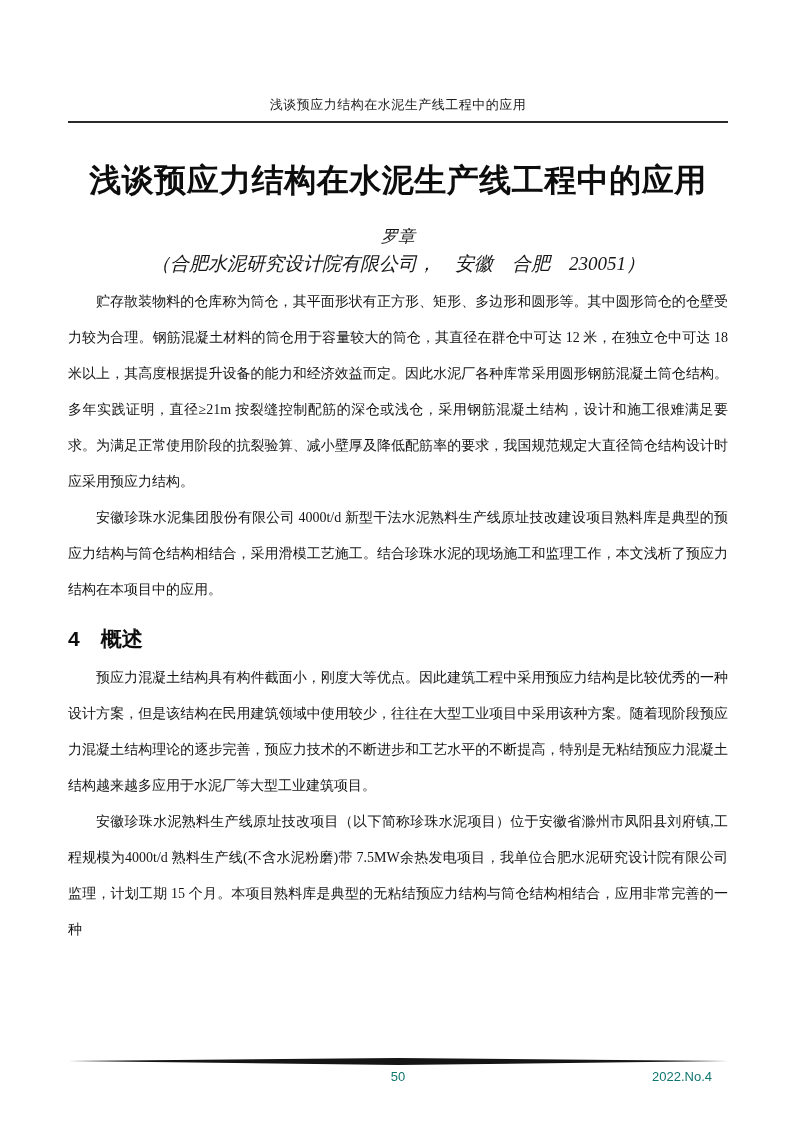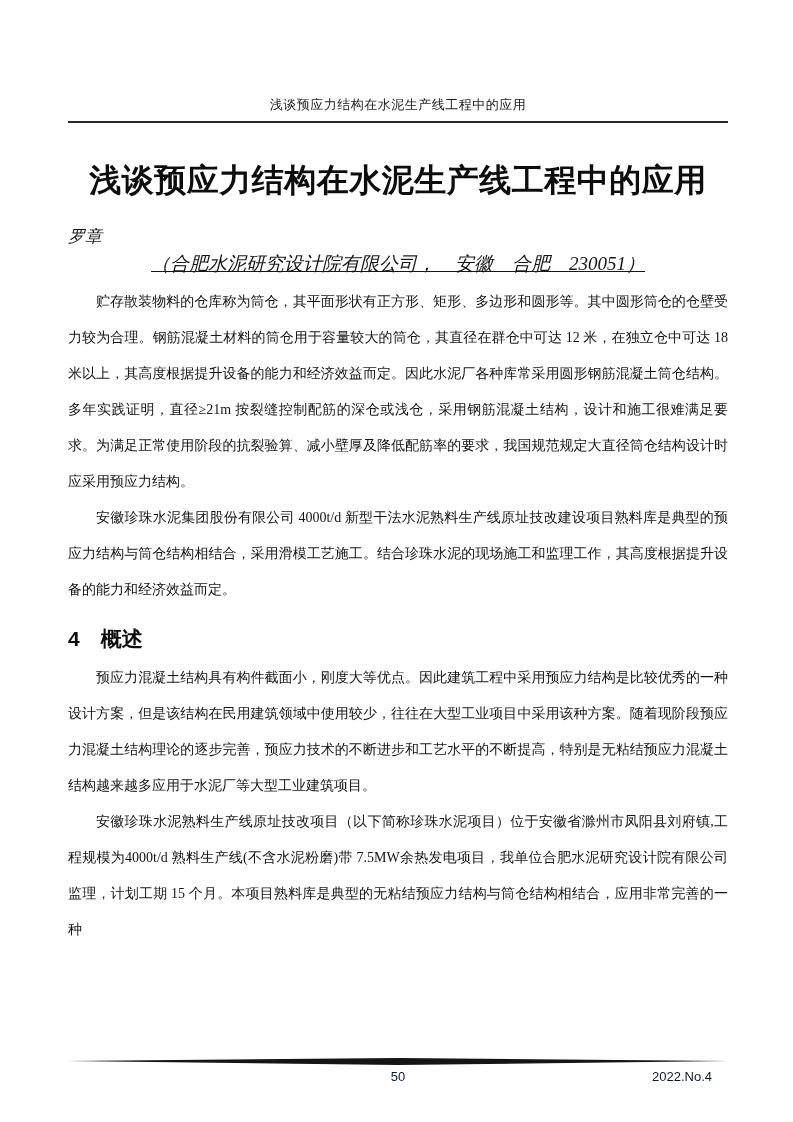--- a/index.html
+++ b/index.html
@@ -39,33 +39,33 @@
     font-family: "Liberation Sans", "DejaVu Sans", sans-serif;
     font-weight: 700;
     font-size: 32px;
     line-height: 42px;
     text-align: center;
     letter-spacing: 0.5px;
     color: #0d0d0d;
   }
   .author {
     margin-top: 24px;
+    text-align: center;
     font-size: 17px;
     line-height: 24px;
     font-style: italic;
     color: #161616;
   }
   .affiliation {
     margin-top: 2px;
     text-align: center;
     font-size: 19px;
     line-height: 26px;
     font-style: italic;
     color: #161616;
-    text-decoration: underline;
   }
   .section-heading {
     margin: 17px 0 0 0;
     font-family: "Liberation Sans", "DejaVu Sans", sans-serif;
     font-weight: 700;
     font-size: 21px;
     line-height: 28px;
     color: #0d0d0d;
   }
   .body-para {
@@ -90,21 +90,21 @@
     width: 100%;
     height: 7px;
   }
   .footer-row {
     position: relative;
     margin-top: 3px;
     height: 18px;
     font-family: "Liberation Sans", "DejaVu Sans", sans-serif;
     font-size: 13px;
     line-height: 18px;
-    color: #0f172a;
+    color: #0f766e;
   }
   .page-number {
     display: block;
     text-align: center;
   }
   .issue-label {
     position: absolute;
     right: 16px;
     top: 0;
   }
@@ -121,21 +121,21 @@
 
   <h1 class="article-title">浅谈预应力结构在水泥生产线工程中的应用</h1>
 
   <div class="author">罗章</div>
 
   <div class="affiliation">（合肥水泥研究设计院有限公司，　安徽　合肥　230051）</div>
 
 
   <p class="body-para">贮存散装物料的仓库称为筒仓，其平面形状有正方形、矩形、多边形和圆形等。其中圆形筒仓的仓壁受力较为合理。钢筋混凝土材料的筒仓用于容量较大的筒仓，其直径在群仓中可达 12 米，在独立仓中可达 18 米以上，其高度根据提升设备的能力和经济效益而定。因此水泥厂各种库常采用圆形钢筋混凝土筒仓结构。多年实践证明，直径≥21m 按裂缝控制配筋的深仓或浅仓，采用钢筋混凝土结构，设计和施工很难满足要求。为满足正常使用阶段的抗裂验算、减小壁厚及降低配筋率的要求，我国规范规定大直径筒仓结构设计时应采用预应力结构。</p>
 
-  <p class="body-para">安徽珍珠水泥集团股份有限公司 4000t/d 新型干法水泥熟料生产线原址技改建设项目熟料库是典型的预应力结构与筒仓结构相结合，采用滑模工艺施工。结合珍珠水泥的现场施工和监理工作，其高度根据提升设备的能力和经济效益而定。</p>
+  <p class="body-para">安徽珍珠水泥集团股份有限公司 4000t/d 新型干法水泥熟料生产线原址技改建设项目熟料库是典型的预应力结构与筒仓结构相结合，采用滑模工艺施工。结合珍珠水泥的现场施工和监理工作，本文浅析了预应力结构在本项目中的应用。</p>
 
   <h2 class="section-heading">4　概述</h2>
 
   <p class="body-para">预应力混凝土结构具有构件截面小，刚度大等优点。因此建筑工程中采用预应力结构是比较优秀的一种设计方案，但是该结构在民用建筑领域中使用较少，往往在大型工业项目中采用该种方案。随着现阶段预应力混凝土结构理论的逐步完善，预应力技术的不断进步和工艺水平的不断提高，特别是无粘结预应力混凝土结构越来越多应用于水泥厂等大型工业建筑项目。</p>
 
   <p class="body-para">安徽珍珠水泥熟料生产线原址技改项目（以下简称珍珠水泥项目）位于安徽省滁州市凤阳县刘府镇,工程规模为4000t/d 熟料生产线(不含水泥粉磨)带 7.5MW余热发电项目，我单位合肥水泥研究设计院有限公司监理，计划工期 15 个月。本项目熟料库是典型的无粘结预应力结构与筒仓结构相结合，应用非常完善的一种</p>
 
   <div class="page-footer">
     <svg class="footer-divider" viewBox="0 0 660 7" preserveAspectRatio="none">
       <polygon points="0,3 330,0 660,3 330,7" fill="#151515"></polygon>

